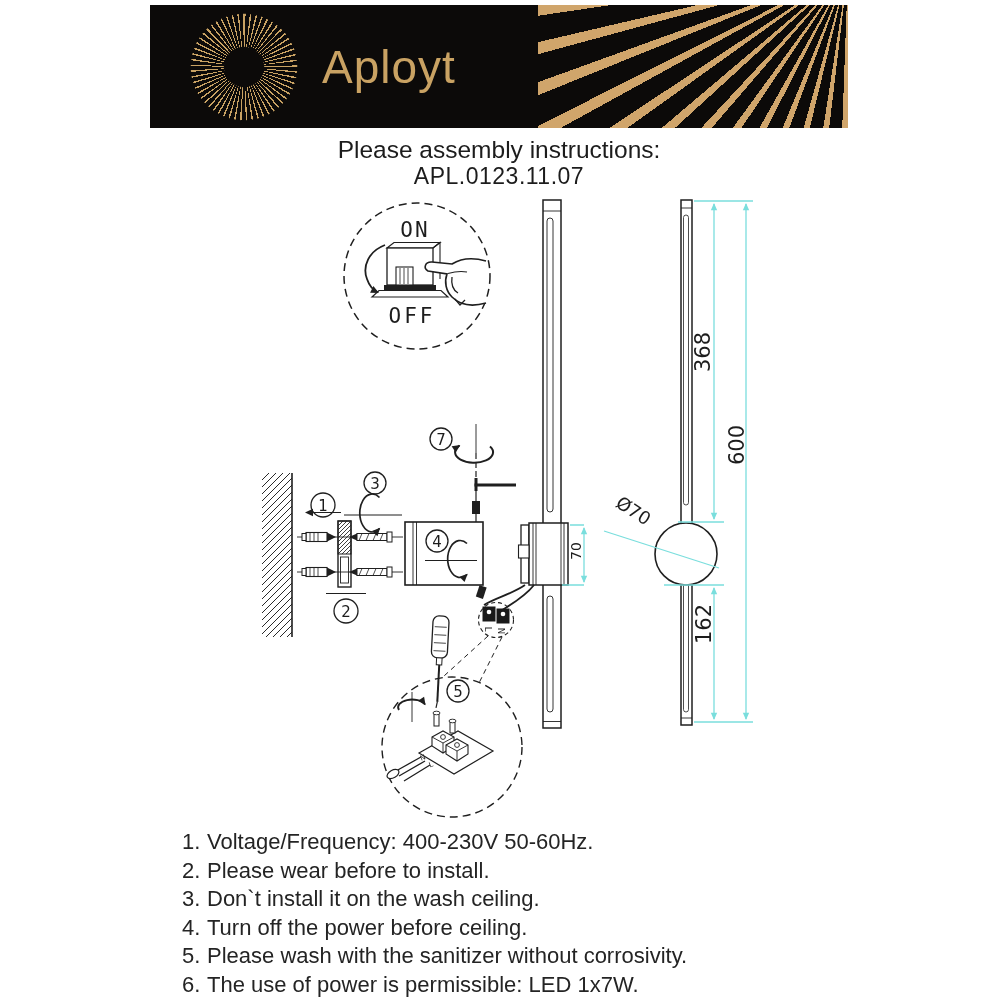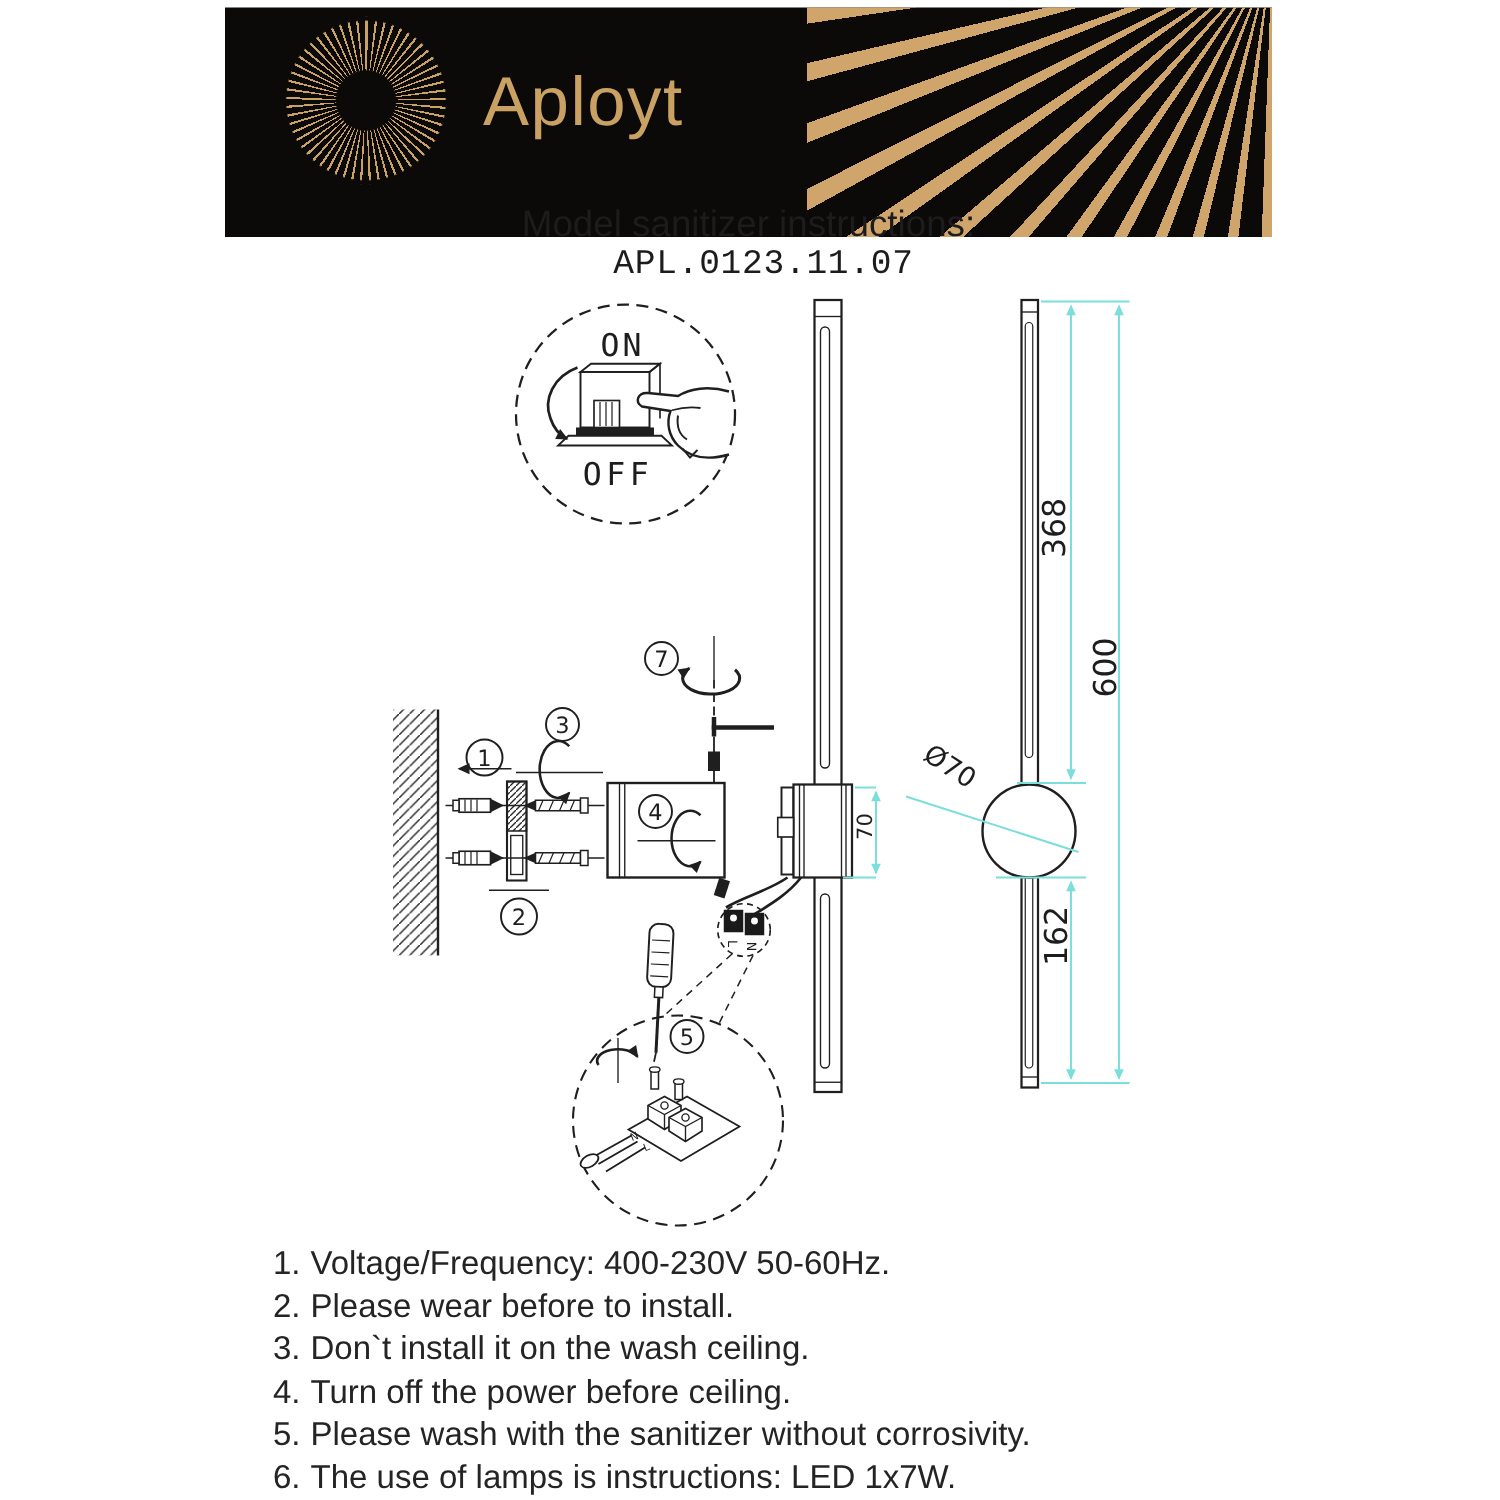--- a/index.html
+++ b/index.html
@@ -6,38 +6,38 @@
     --brand-gold:#c9a263;
     --accent-dimension:#7adedd;
     --banner-black:#0c0a09;
     --line:#1f1f1f;
   }
   html,body{margin:0;padding:0;background:#ffffff;}
   .page{position:relative;width:1000px;height:1000px;background:#fff;overflow:hidden;
         font-family:"Liberation Sans",sans-serif;color:#222;}
 
   
-  .banner{position:absolute;left:150px;top:5px;width:698px;height:153px;
+  .banner{position:absolute;left:150px;top:5px;width:698px;height:123px;
           background:var(--banner-black);overflow:hidden;}
   .logo{position:absolute;left:38px;top:6px;width:112px;height:112px;border-radius:50%;
         background:
           radial-gradient(circle closest-side, rgba(12,10,9,0) 0 94%, var(--banner-black) 96%),
           radial-gradient(circle closest-side, var(--banner-black) 0 35%, rgba(12,10,9,0) 37%),
           repeating-conic-gradient(from 0deg, var(--brand-gold) 0deg 1.7deg, rgba(0,0,0,0) 1.7deg 6.3deg);}
   .brand{position:absolute;left:172px;top:36px;font-size:46px;line-height:52px;
          color:var(--brand-gold);letter-spacing:1px;font-weight:400;}
   .rays{position:absolute;right:-310px;top:-345px;width:620px;height:620px;
         background:repeating-conic-gradient(from 180deg at 50% 50%,
           #d0a56b 0deg 2.1deg, rgba(0,0,0,0) 2.1deg 6.8deg);}
 
   
   .title1{position:absolute;left:150px;top:136px;width:698px;text-align:center;
           font-size:24.5px;color:#1c1c1c;}
-  .title2{position:absolute;left:160px;top:163px;width:698px;text-align:center;
-          font-size:23px;color:#1c1c1c;letter-spacing:0.5px;font-family:Liberation Mono, monospace;}
+  .title2{position:absolute;left:150px;top:163px;width:698px;text-align:center;
+          font-size:23px;color:#1c1c1c;letter-spacing:0.5px;}
 
   
   .draw{position:absolute;left:0;top:0;}
   .k{stroke:var(--line);fill:none;}
   .kf{stroke:var(--line);fill:#fff;}
   .fill{fill:var(--line);stroke:none;}
   .dim{stroke:var(--accent-dimension);fill:none;stroke-width:1.3;}
   .cad{font-family:"DejaVu Sans",sans-serif;fill:#1d1d1d;}
   .mono{font-family:"DejaVu Sans Mono",monospace;fill:#1d1d1d;}
 
@@ -51,21 +51,21 @@
 <body>
 
 <div class="page">
 
   <div class="banner">
     <div class="logo"></div>
     <div class="brand">Aployt</div>
     <div class="rays"></div>
   </div>
 
-  <div class="title1">Model sanitizer instructions:</div>
+  <div class="title1">Please assembly instructions:</div>
   <div class="title2">APL.0123.11.07</div>
 
   <svg class="draw" width="1000" height="1000" viewBox="0 0 1000 1000">
     <defs>
       <marker id="aB" markerWidth="9" markerHeight="9" refX="7.5" refY="4.5" viewBox="0 0 9 9" orient="auto-start-reverse" markerUnits="userSpaceOnUse">
         <path d="M0.5 0.8 L8.5 4.5 L0.5 8.2 Z" fill="#1f1f1f"></path>
       </marker>
       <marker id="aC" markerWidth="8" markerHeight="8" refX="6.6" refY="4" viewBox="0 0 8 8" orient="auto-start-reverse" markerUnits="userSpaceOnUse">
         <path d="M0.4 0.8 L7.6 4 L0.4 7.2 Z" fill="var(--accent-dimension)"></path>
       </marker>
@@ -268,17 +268,17 @@
     <div class="li">
       <span class="num">4.</span>
       <span class="txt">Turn off the power before ceiling.</span>
     </div>
     <div class="li">
       <span class="num">5.</span>
       <span class="txt">Please wash with the sanitizer without corrosivity.</span>
     </div>
     <div class="li">
       <span class="num">6.</span>
-      <span class="txt">The use of lamps is instructions: LED 1x7W.</span>
+      <span class="txt">The use of power is permissible: LED 1x7W.</span>
     </div>
   </div>
 
 </div>
 
 </body></html>

